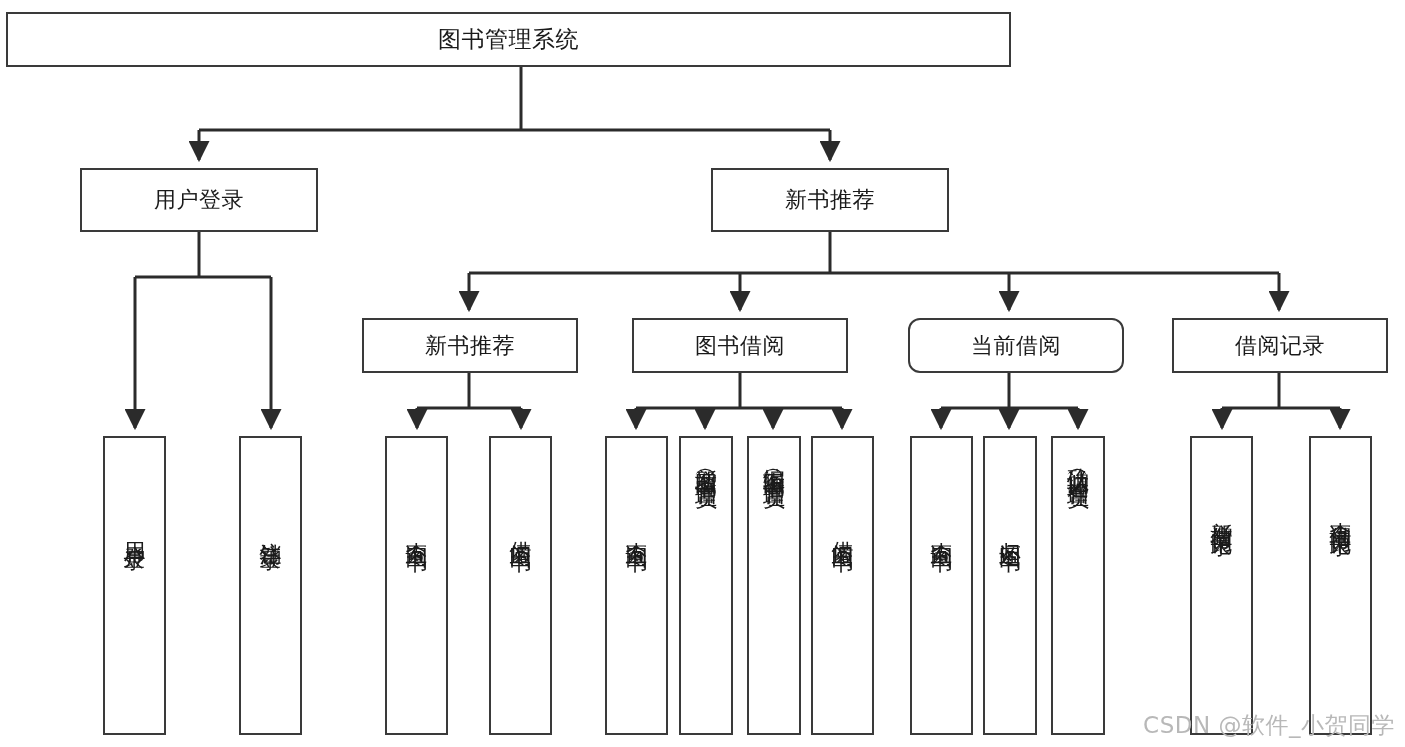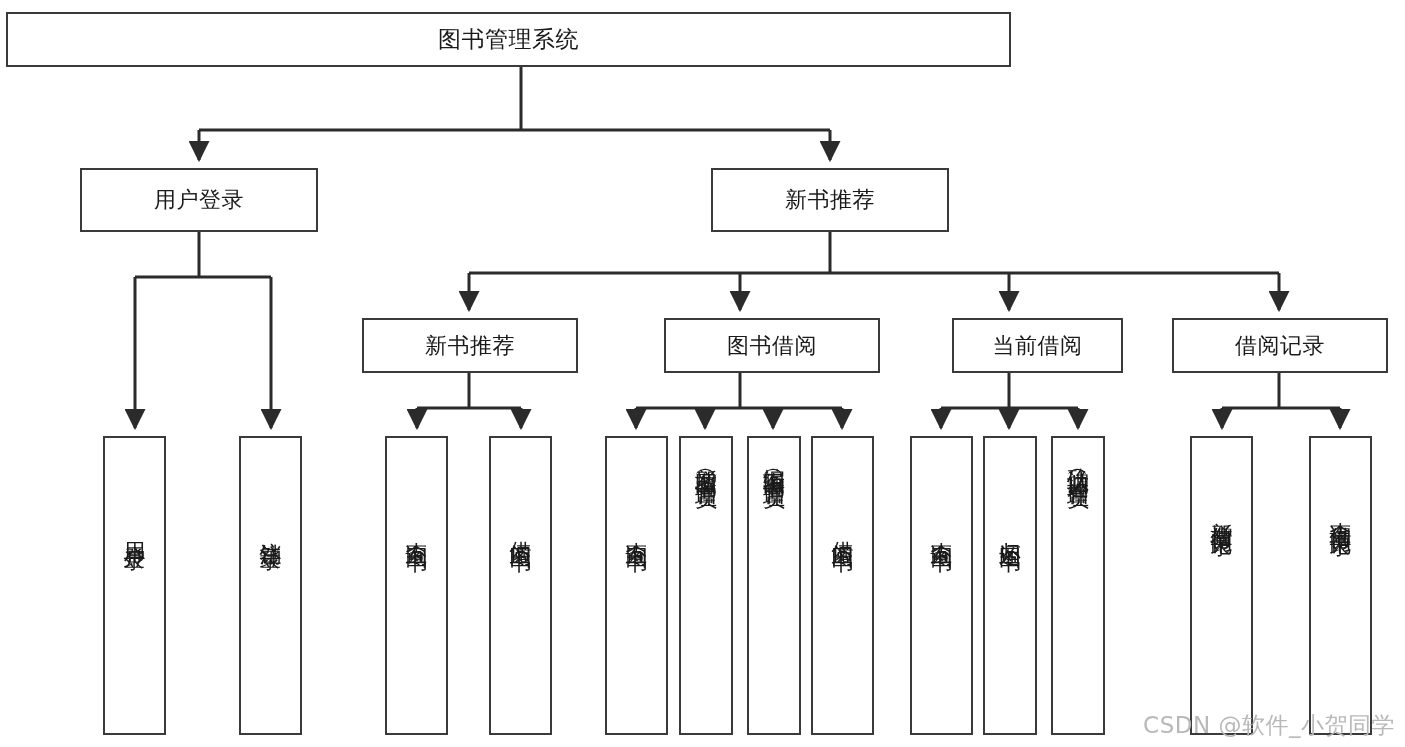--- a/index.html
+++ b/index.html
@@ -144,24 +144,24 @@
   <div class="node-box node-h" style="left:80px; top:168px; width:238px; height:64px;">
     <span class="node-label">用户登录</span>
   </div>
   <div class="node-box node-h" style="left:711px; top:168px; width:238px; height:64px;">
     <span class="node-label">新书推荐</span>
   </div>
 
   <div class="node-box node-h" style="left:362px; top:318px; width:216px; height:55px;">
     <span class="node-label">新书推荐</span>
   </div>
-  <div class="node-box node-h" style="left:632px; top:318px; width:216px; height:55px;margin-left:32px;">
+  <div class="node-box node-h" style="left:632px; top:318px; width:216px; height:55px;">
     <span class="node-label">图书借阅</span>
   </div>
-  <div class="node-box node-h" style="left:952px; top:318px; width:171px; height:55px;">
+  <div class="node-box node-h" style="left:908px; top:318px; width:216px; height:55px;border-radius:12px;">
     <span class="node-label">当前借阅</span>
   </div>
   <div class="node-box node-h" style="left:1172px; top:318px; width:216px; height:55px;align-items:center;">
     <span class="node-label">借阅记录</span>
   </div>
 
   <div class="node-box node-v short" style="left:103px; top:436px; width:63px; height:299px;">
     <span class="node-label">用户登录</span>
   </div>
   <div class="node-box node-v short" style="left:239px; top:436px; width:63px; height:299px;">

